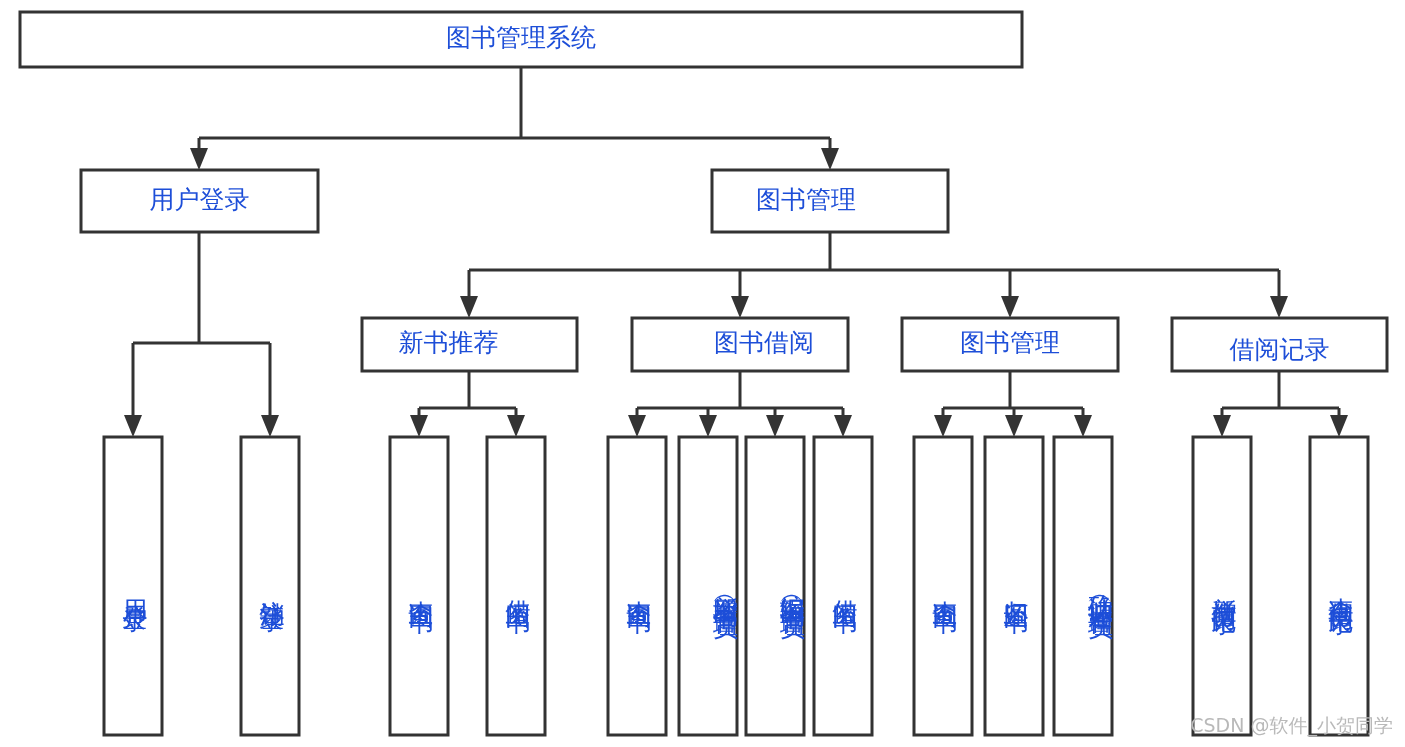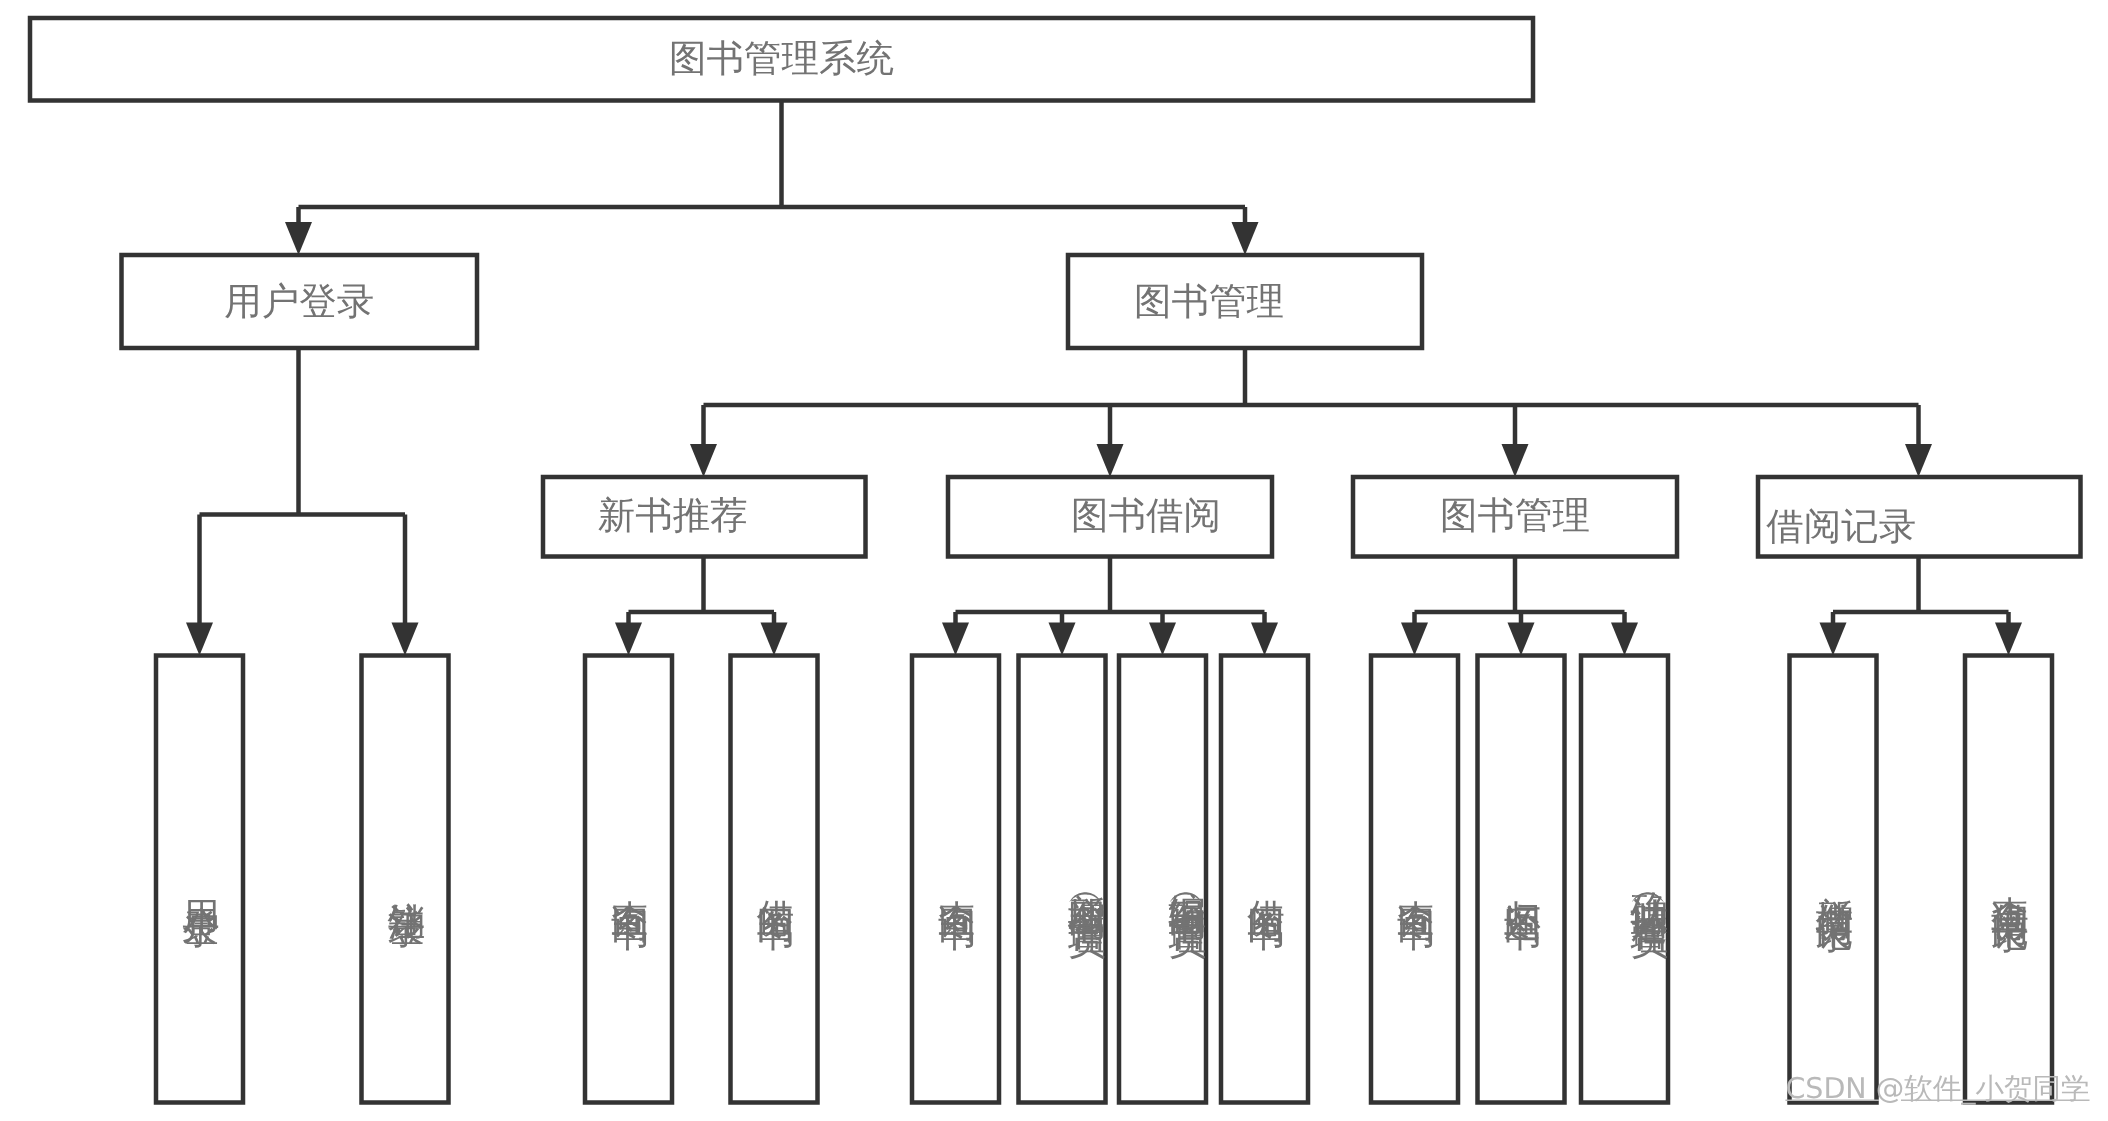--- a/index.html
+++ b/index.html
@@ -43,22 +43,22 @@
   .arrow-head {
     fill: #333333;
     stroke: none;
   }
   
   .node-label {
     position: absolute;
     display: flex;
     align-items: center;
     justify-content: center;
-    color: #737373;
-    font-family: Liberation Sans, sans-serif;
+    color: #1d4ed8;
+    font-family: Liberation Mono, monospace;
     line-height: 1.08;
     white-space: nowrap;
     pointer-events: none;
   }
   .node-label.horizontal {
     font-size: 25px;
   }
   .node-label.vertical {
     writing-mode: vertical-rl;
     text-orientation: upright;
@@ -75,21 +75,20 @@
   }
   #watermark {
     position: absolute;
     right: 12px;
     bottom: 8px;
     color: #b9b9b9;
     font-size: 19px;
     font-family: "DejaVu Sans", "Liberation Sans", sans-serif;
     white-space: nowrap;
     pointer-events: none;
-    text-decoration: underline;
   }
 </style>
 </head>
 <body>
 
 <div id="diagram-root">
 
   <svg id="tree-svg" viewBox="0 0 1405 747" xmlns="http://www.w3.org/2000/svg">
 
     <g>
@@ -198,21 +197,21 @@
   </svg>
 
   <div class="node-label horizontal" style="left:20px; top:12px; width:1002px; height:55px;">图书管理系统</div>
 
   <div class="node-label horizontal" style="left:81px; top:170px; width:237px; height:62px;">用户登录</div>
   <div class="node-label horizontal" style="left:712px; top:170px; width:188px; height:62px;">图书管理</div>
 
   <div class="node-label horizontal" style="left:362px; top:318px; width:173px; height:53px;">新书推荐</div>
   <div class="node-label horizontal" style="left:636px; top:318px; width:256px; height:53px;">图书借阅</div>
   <div class="node-label horizontal" style="left:902px; top:318px; width:216px; height:53px;">图书管理</div>
-  <div class="node-label horizontal" style="left:1120px; top:318px; width:215px; height:67px;">借阅记录</div>
+  <div class="node-label horizontal" style="left:1172px; top:318px; width:215px; height:67px;">借阅记录</div>
 
   <div class="node-label vertical centered" style="left:104px; top:437px; width:58px; height:298px;">用户登录</div>
   <div class="node-label vertical centered" style="left:241px; top:437px; width:58px; height:298px;">注销登录</div>
 
   <div class="node-label vertical centered" style="left:390px; top:437px; width:58px; height:298px;">查询图书</div>
   <div class="node-label vertical centered" style="left:487px; top:437px; width:58px; height:298px;">借阅图书</div>
 
   <div class="node-label vertical centered" style="left:608px; top:437px; width:58px; height:298px;">查询图书</div>
   <div class="node-label vertical" style="left:679px; top:437px; width:58px; height:298px;">新增图书（管理员）</div>
   <div class="node-label vertical" style="left:746px; top:437px; width:58px; height:298px;">编辑图书（管理员）</div>

